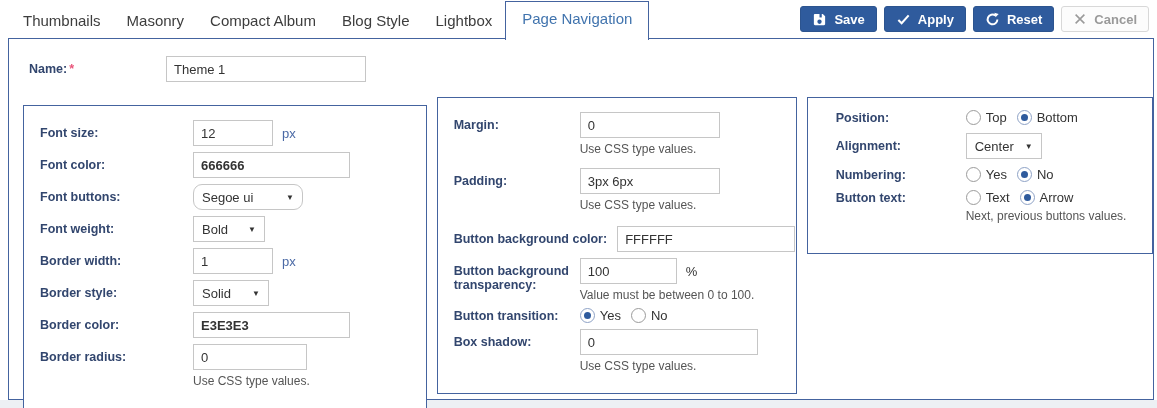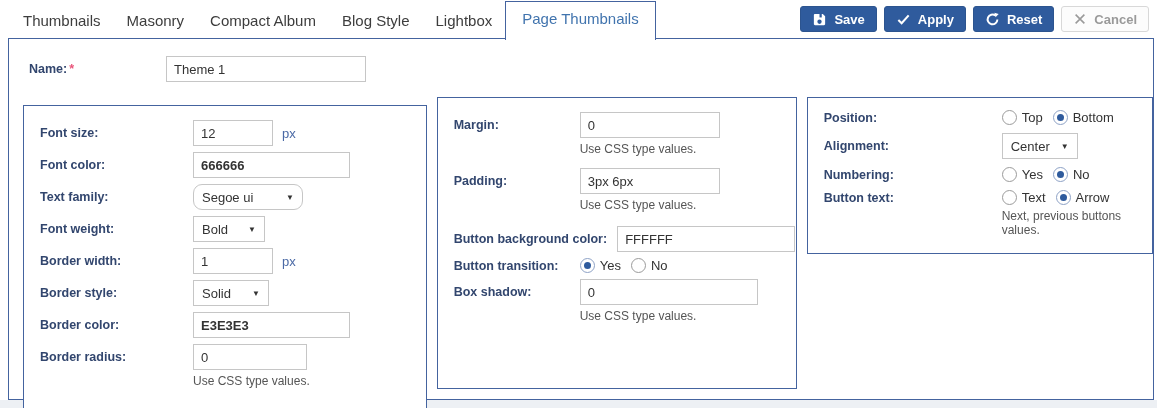--- a/index.html
+++ b/index.html
@@ -33,21 +33,21 @@
   .box1 { width:427px; min-height:295px;margin-top:8px; }
   .box2 { width:360px; min-height:292px; }
   .box3 { width:366px; height:157px; padding:12px 16px; }
 
   .row { display:flex; align-items:center; margin-bottom:6px; }
   .row-top { align-items:flex-start; }
   .row-top > .lbl { padding-top:6px; }
   .box1 .lbl { width:153px; flex:0 0 auto; }
   .box2 .lbl { width:126px; flex:0 0 auto; }
   .box2 .lbl-auto { width:auto; white-space:nowrap; margin-right:10px; }
-  .box3 .lbl { width:178px; flex:0 0 auto; }
+  .box3 .lbl { width:130px; flex:0 0 auto;margin-left:12px; }
   .box3 .row { margin-bottom:8px; }
   .ctl { display:flex; flex-direction:column; }
   .inline { display:flex; align-items:center; }
   .hint { font-size:12px; color:#555; margin-top:4px; }
   .sfx { margin-left:9px; font-size:13px; }
   .sfx-px { color:#4a69a5; }
   .sfx-pct { color:#333; }
 
   .w-sm { width:80px; }
   .w-md { width:114px; }
@@ -78,21 +78,21 @@
 </head>
 <body>
 
 <div class="topbar">
   <div class="tabs">
     <div class="tab">Thumbnails</div>
     <div class="tab">Masonry</div>
     <div class="tab">Compact Album</div>
     <div class="tab">Blog Style</div>
     <div class="tab">Lightbox</div>
-    <div class="tab active">Page Thumbnails</div>
+    <div class="tab active">Page Navigation</div>
   </div>
   <div class="toolbar">
     <button class="btn">
       <span>
           <svg width="15" height="15" viewBox="0 0 16 16">
             <path fill="#fff" d="M2 3.2c0-.7.5-1.2 1.2-1.2h8.3L14 4.5v8.3c0 .7-.5 1.2-1.2 1.2H3.2c-.7 0-1.2-.5-1.2-1.2V3.2z"></path>
             <rect x="8" y="2" width="2.4" height="3.8" fill="#2f5b9d"></rect>
             <circle cx="8" cy="10.4" r="2.3" fill="#2f5b9d"></circle>
           </svg>
         </span>
@@ -141,21 +141,21 @@
         <span class="inline">
           <input class="inp w-sm" value="12" style="">
           <span class="sfx sfx-px">px</span>
         </span>
       </div>
       <div class="row">
         <span class="lbl">Font color:</span>
         <input class="inp swatch swatch-dark" value="666666" style="">
       </div>
       <div class="row">
-        <span class="lbl">Text family:</span>
+        <span class="lbl">Font buttons:</span>
         <span class="select sel-lg">
           <span>Segoe ui</span>
           <span class="caret">▼</span>
         </span>
       </div>
       <div class="row">
         <span class="lbl">Font weight:</span>
         <span class="select sel-sm">
           <span>Bold</span>
           <span class="caret">▼</span>
@@ -199,20 +199,30 @@
       <div class="row row-top" style="margin-bottom:14px;">
         <span class="lbl">Padding:</span>
         <span class="ctl">
           <input class="inp w-field" value="3px 6px" style="">
           <span class="hint">Use CSS type values.</span>
         </span>
       </div>
       <div class="row">
         <span class="lbl lbl-auto">Button background color:</span>
         <input class="inp w-wide" value="FFFFFF" style="">
+      </div>
+      <div class="row row-top">
+        <span class="lbl">Button background transparency:</span>
+        <span class="ctl">
+          <span class="inline">
+            <input class="inp w-pct" value="100" style="">
+            <span class="sfx sfx-pct">%</span>
+          </span>
+          <span class="hint">Value must be between 0 to 100.</span>
+        </span>
       </div>
       <div class="row">
         <span class="lbl">Button transition:</span>
         <span class="rgroup">
           <span class="radio checked"></span>
           <span class="ropt">Yes</span>
           <span class="radio"></span>
           <span class="ropt">No</span>
         </span>
       </div>

